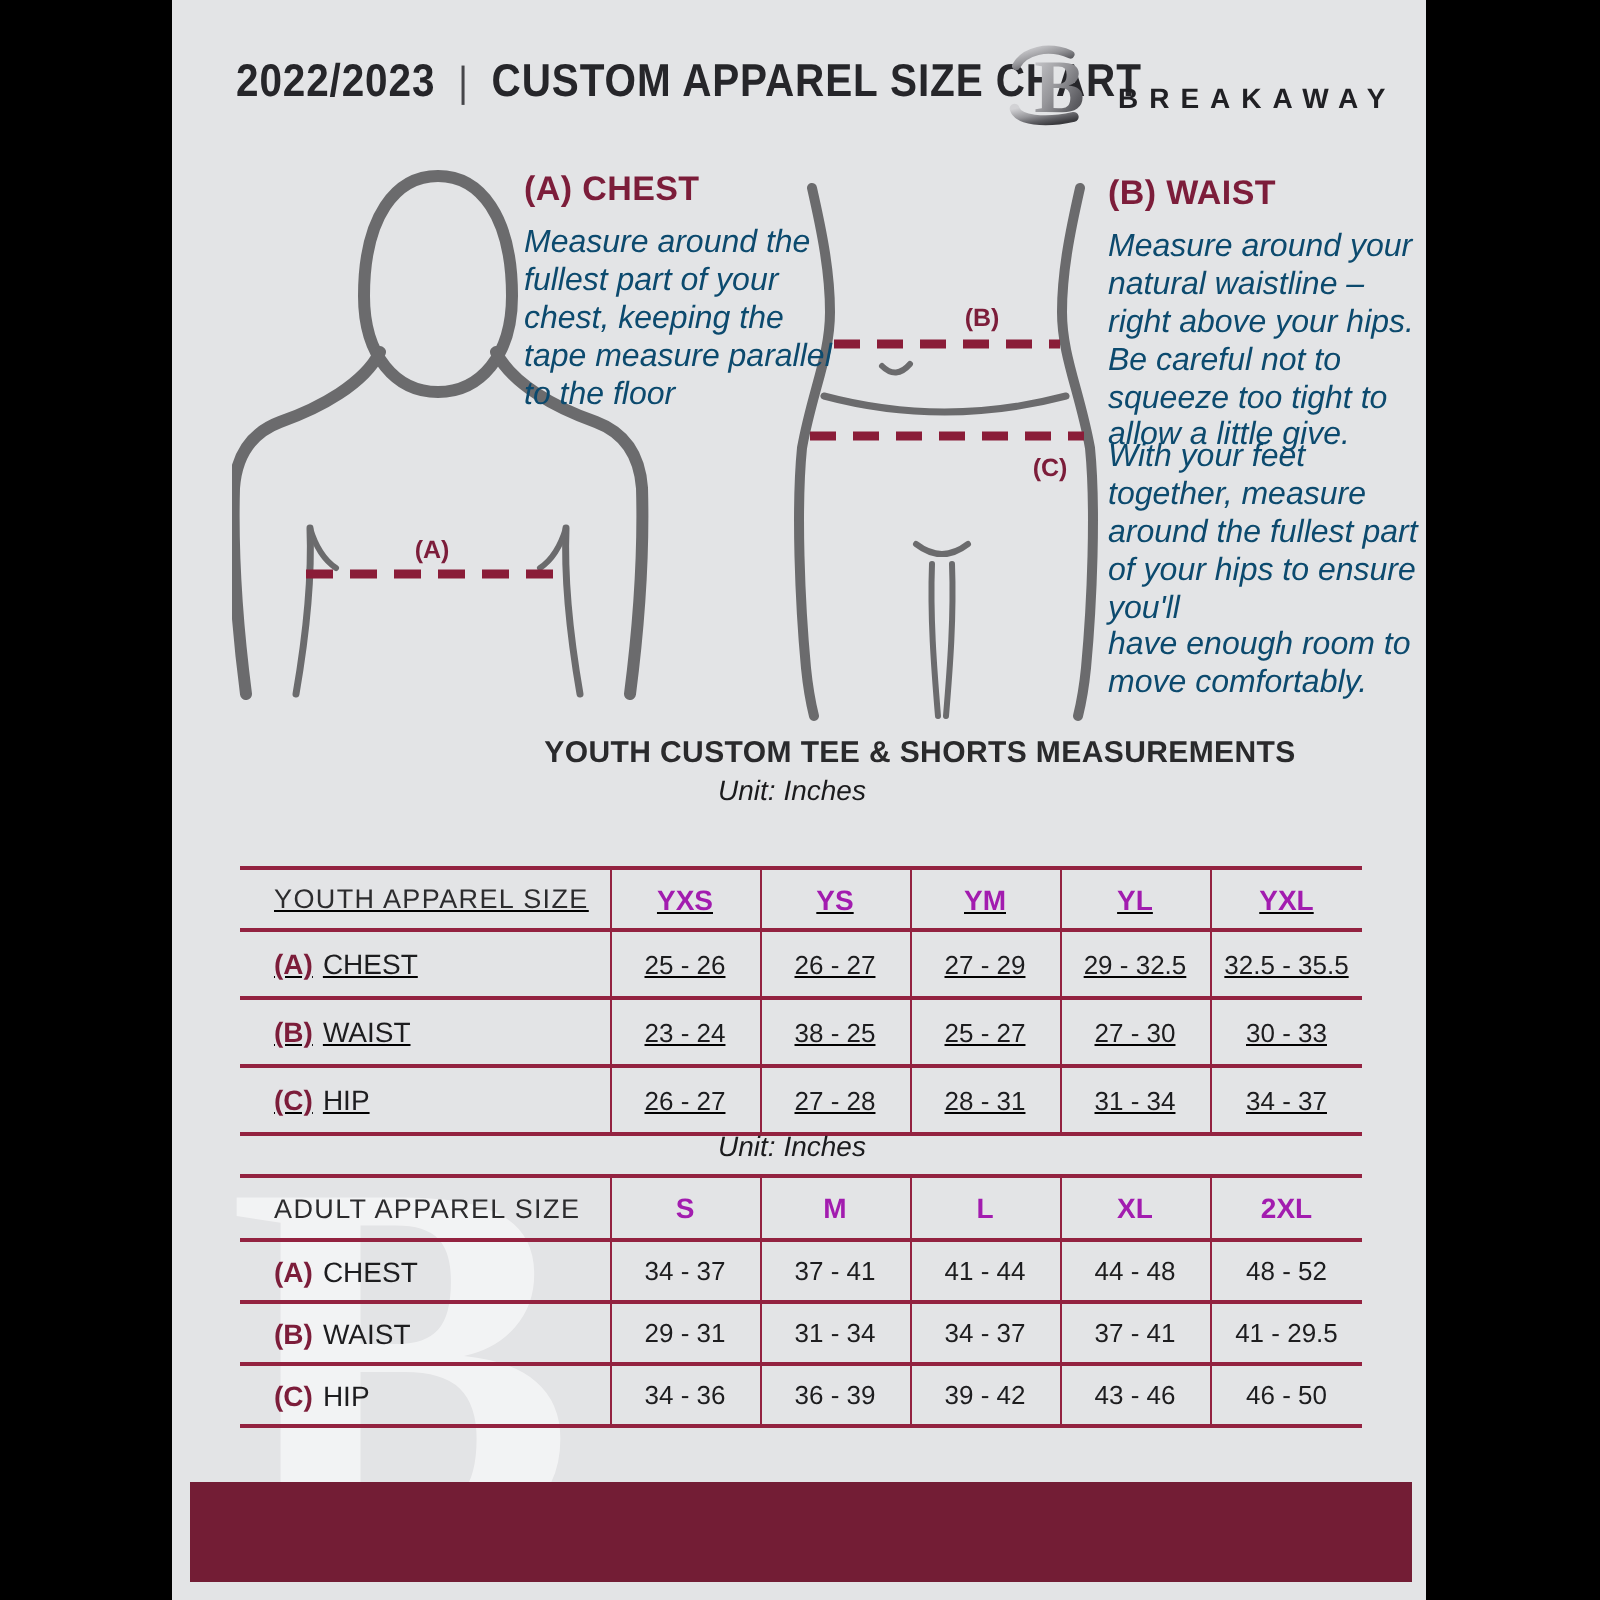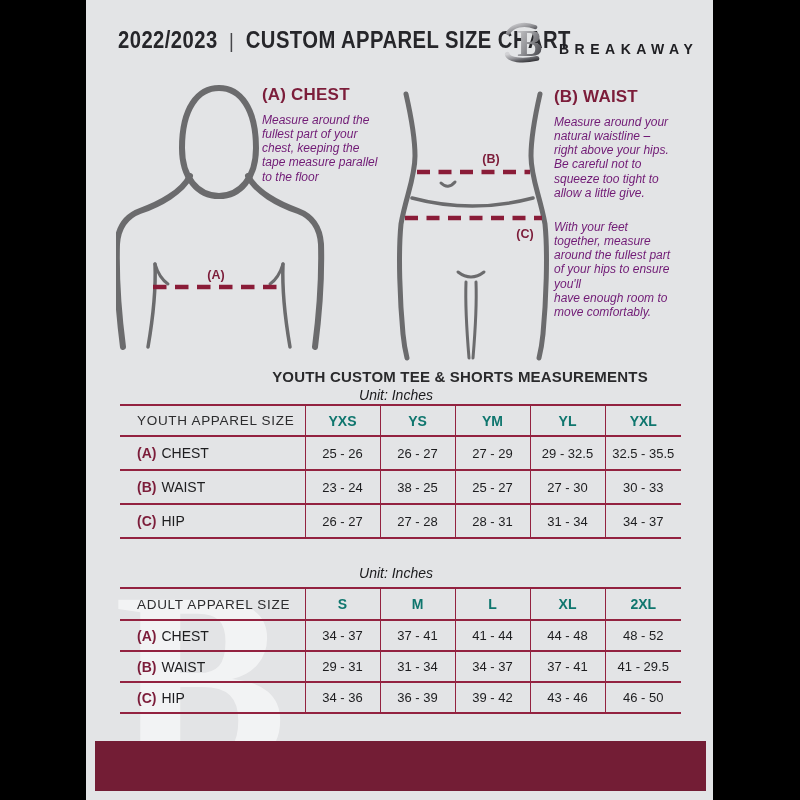--- a/index.html
+++ b/index.html
@@ -32,22 +32,22 @@
   .doc-header .sep { font-weight:400; color:#46464a; font-size:21px; }
 
   .brand { position:absolute; left:418px; top:16px; height:52px; z-index:2;
            display:flex; align-items:center; gap:9px; }
   .brand-name { font-weight:bold; font-size:14px; letter-spacing:5.5px; color:#202024;margin-top:14px; }
 
   
   .guide-block { position:absolute; z-index:2; }
   .guide-heading { margin:0 0 8px 0; font-size:17px; font-weight:bold;
                    color:#7c1d3a; letter-spacing:0.2px; }
-  .guide-body { font-style:italic; font-size:12px; line-height:1.18;
-                color:#701a75; white-space:pre-line; }
+  .guide-body { font-style:italic; font-size:16px; line-height:1.18;
+                color:#0c4a6e; white-space:pre-line; }
   #chest-block { left:176px; top:85px;  width:158px; }
   #waist-block { left:468px; top:87px;  width:155px; }
   #hips-block  { left:468px; top:220px; width:160px; }
 
   .figure-svg { position:absolute; z-index:1; }
   #figure-upper-body { left:30px;  top:84px; }
   #figure-lower-body { left:308px; top:90px; }
 
   
   .section-title { position:absolute; left:0; width:748px; text-align:center;
@@ -57,27 +57,27 @@
                    font-size:14px; font-style:italic; color:#1b1b1d; z-index:2; }
   #youth-title { top:368px; }  #youth-unit { top:387px; }
   #adult-title { top:546px; }  #adult-unit { top:565px; }
 
   
   .size-table {
     position:absolute; left:34px; width:561px; z-index:2;
     border-collapse:collapse; table-layout:fixed;
     border-bottom:2px solid #932240; background:transparent;
   }
-  #youth-table { top:404px; }
+  #youth-table { top:433px;text-decoration:underline; }
   #adult-table { top:587px; }
   .size-table tr { border-top:2px solid #932240; }
   .size-table td { border-left:1.5px solid #932240; text-align:center;
                    vertical-align:middle; color:#1d1d1f; padding:0; }
   .size-table td:first-child { border-left:none; text-align:left; padding-left:17px; }
-  .head-row td { font-weight:bold; font-size:14px; color:#0f766e; }
+  .head-row td { font-weight:bold; font-size:14px; color:#a21caf; }
   .head-row td:first-child { font-weight:400; font-size:13.5px;
                              letter-spacing:0.7px; color:#2c2c2e; }
   .val { font-size:13px; }
   .row-label { font-size:14px; color:#242426; }
   .row-label .key { color:#7c1d3a; font-weight:bold; margin-right:5px; }
   #youth-table td { height:32px; }  #youth-table .head-row td { height:29px; }
   #adult-table td { height:29px; }  #adult-table .head-row td { height:30px; }
 
   
   .footer-bar { position:absolute; left:9px; top:741px; width:611px; height:50px;

